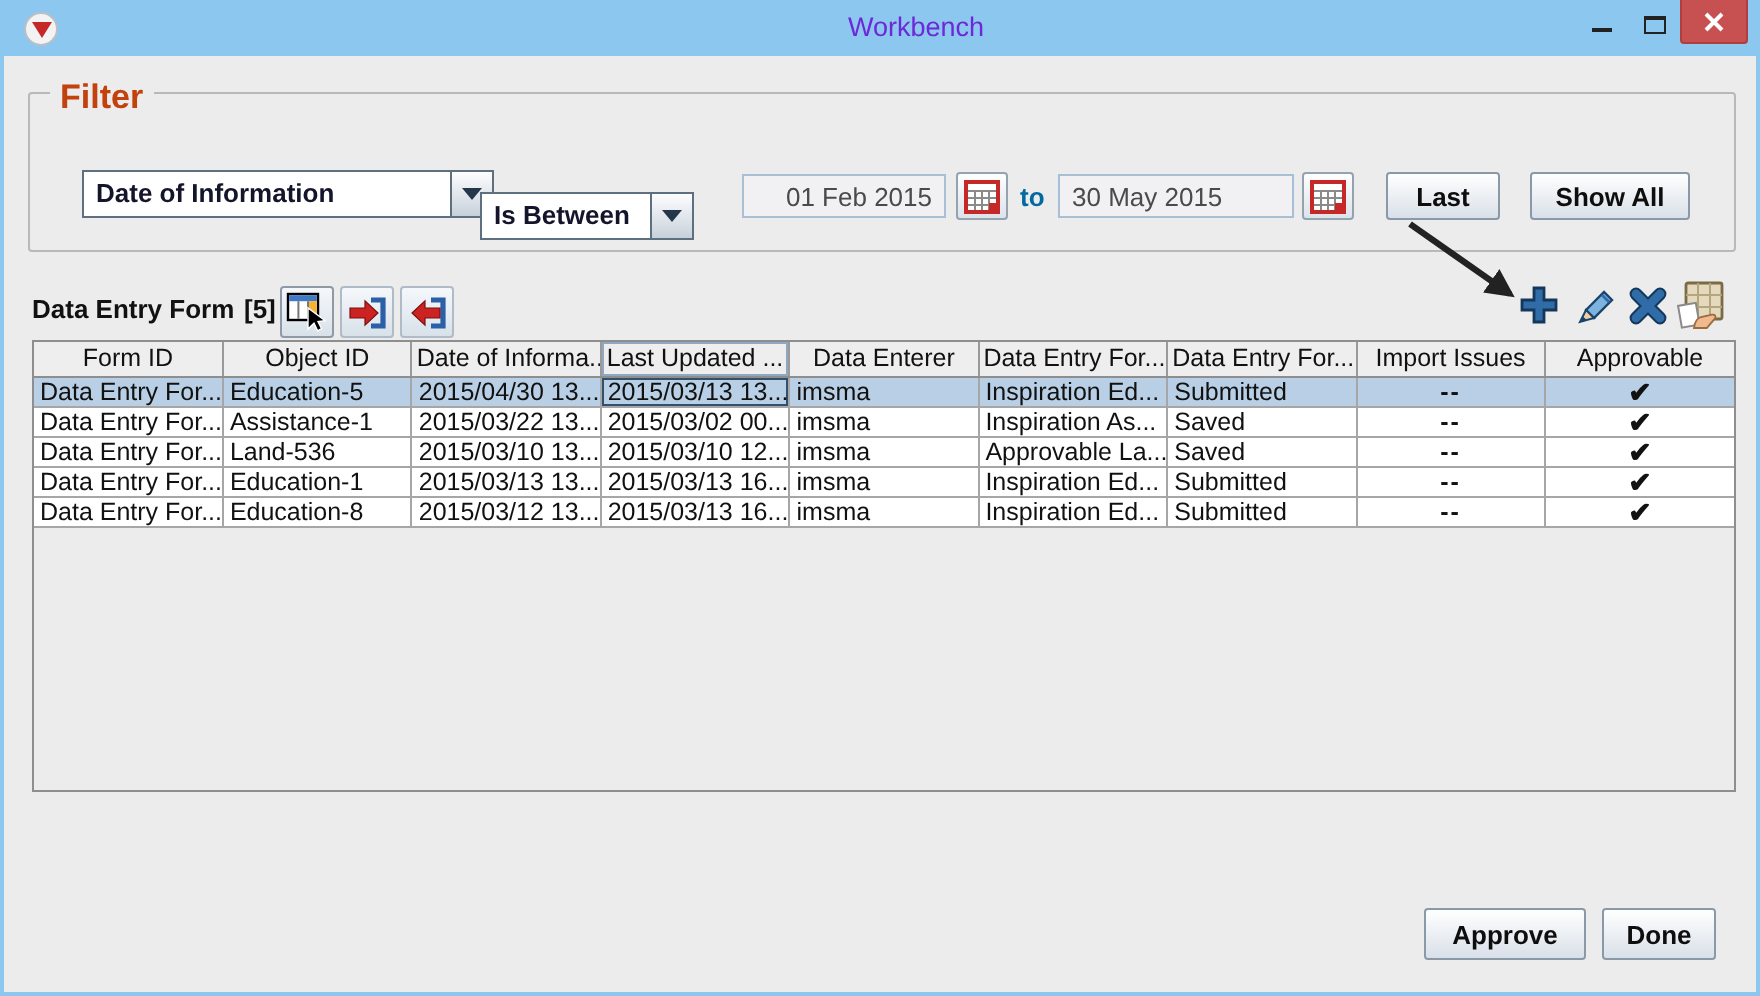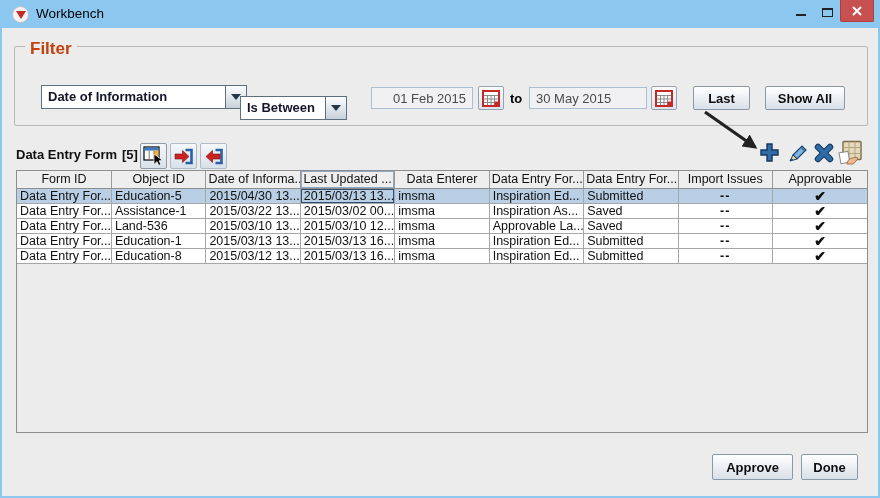--- a/index.html
+++ b/index.html
@@ -15,22 +15,22 @@
     position:absolute; left:-2px; top:-2px; width:880px; height:28px;
     background:#8CC7F0; display:flex; align-items:center;
   }
   .app-icon {
     width:17px; height:17px; margin-left:12px; border-radius:50%;
     background:#F3F3F3; border:1px solid #B9BFC6;
     display:flex; align-items:center; justify-content:center;
   }
   .app-icon .tri-logo { width:0; height:0; border-left:5px solid transparent; border-right:5px solid transparent; border-top:8px solid #C62828; margin-top:1px; }
   .win-title {
-    position:absolute; left:0; right:0; text-align:left; top:6px;
-    font-size:13.5px; color:#000000;padding-left:36px;
+    position:absolute; left:0; right:0; text-align:center; top:6px;
+    font-size:13.5px; color:#6d28d9;padding-left:36px;
   }
   .win-controls { position:absolute; right:6px; top:0; height:28px; display:flex; align-items:flex-start; }
   .btn-min, .btn-max { width:26px; height:22px; display:flex; align-items:center; justify-content:center; cursor:default; }
   .glyph-dash { width:10px; height:2px; background:#222; margin-top:8px; }
   .glyph-square { width:11px; height:9px; border:1px solid #222; border-top:2px solid #222; margin-top:2px; background:transparent; }
   .btn-close {
     width:34px; height:22px; background:#C75050; border:1px solid #B03E3E; border-top:none;
     border-radius:0 0 2px 2px; display:flex; align-items:center; justify-content:center;
   }
   
@@ -62,21 +62,21 @@
   }
   .date-from { left:356px; top:40px; width:102px;text-align:right; }
   .date-to   { left:514px; top:40px; width:118px; }
   .calbtn {
     position:absolute; width:26px; height:24px; top:39px;
     background:linear-gradient(#FEFEFE,#DCE3EA); border:1px solid #95A2AF; border-radius:2px;
     display:flex; align-items:center; justify-content:center;
   }
   .cal-1 { left:463px; }
   .cal-2 { left:636px; }
-  .to-label { position:absolute; left:495px; top:44px; font-size:13px; font-weight:bold; color:#000000; }
+  .to-label { position:absolute; left:495px; top:44px; font-size:13px; font-weight:bold; color:#0369a1; }
   .mbtn {
     background:linear-gradient(#FFFFFF,#D9E0E8); border:1px solid #8A99A8; border-radius:2px;
     font-family:"Liberation Sans", sans-serif; font-weight:bold; font-size:13px; color:#0E0E0E;
   }
   .btn-apply   { position:absolute; left:678px; top:39px; width:57px; height:24px; }
   .btn-showall { position:absolute; left:750px; top:39px; width:80px; height:24px; }
   
   .section-label { position:absolute; left:14px; top:145px; font-size:13px; font-weight:bold; color:#111; }
   .section-count { position:absolute; left:120px; top:145px; font-size:13px; font-weight:bold; color:#111; }
   .iconbtn {
@@ -88,21 +88,21 @@
   .ib-2 { left:168px; }
   .ib-3 { left:198px; }
   .toolicon { position:absolute; top:137px; width:26px; height:27px; background:transparent; border:none; display:flex; align-items:center; justify-content:center; }
   .ti-add  { left:754px; }
   .ti-edit { left:783px; }
   .ti-del  { left:809px; }
   .ti-map  { left:835px; }
   .annotation-arrow { position:absolute; left:695px; top:103px; pointer-events:none; }
   
   .scrollpane {
-    position:absolute; left:14px; top:168px; width:852px; height:263px;
+    position:absolute; left:14px; top:168px; width:852px; height:226px;
     border:1px solid #8E8E8E; background:#ECECEC; overflow:hidden;
   }
   table { border-collapse:collapse; table-layout:fixed; width:100%; }
   th {
     height:17px; background:#EEEEEE; border-right:1px solid #9A9A9A; border-bottom:1px solid #8E8E8E;
     font-size:12.5px; font-weight:normal; color:#111; text-align:center;
     white-space:nowrap; overflow:hidden; padding:0 2px;
   }
   th:last-child { border-right:none; }
   th.col-focused { box-shadow: inset 0 0 0 1px #8FA8C0; }

